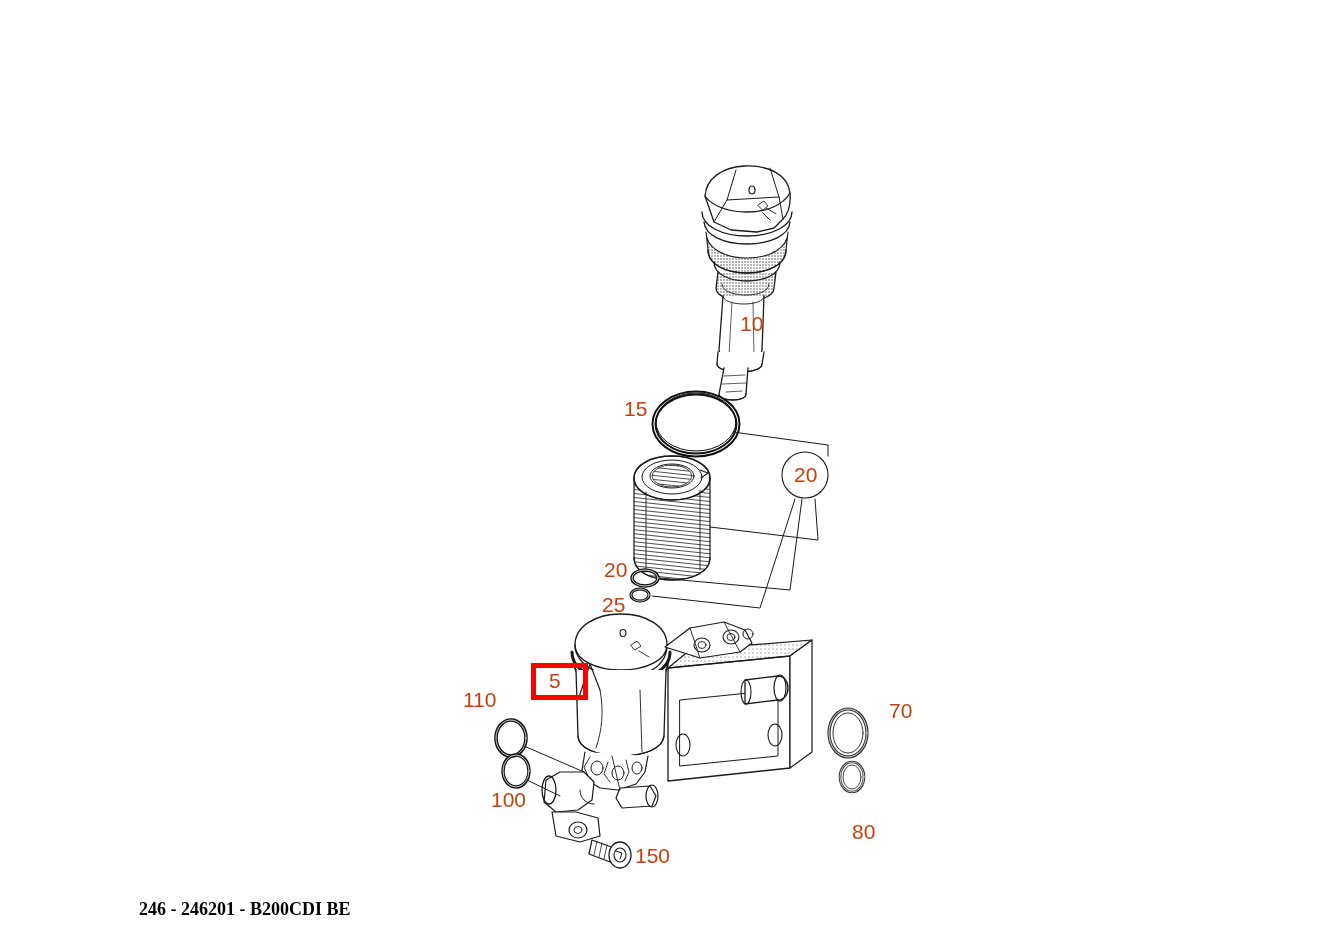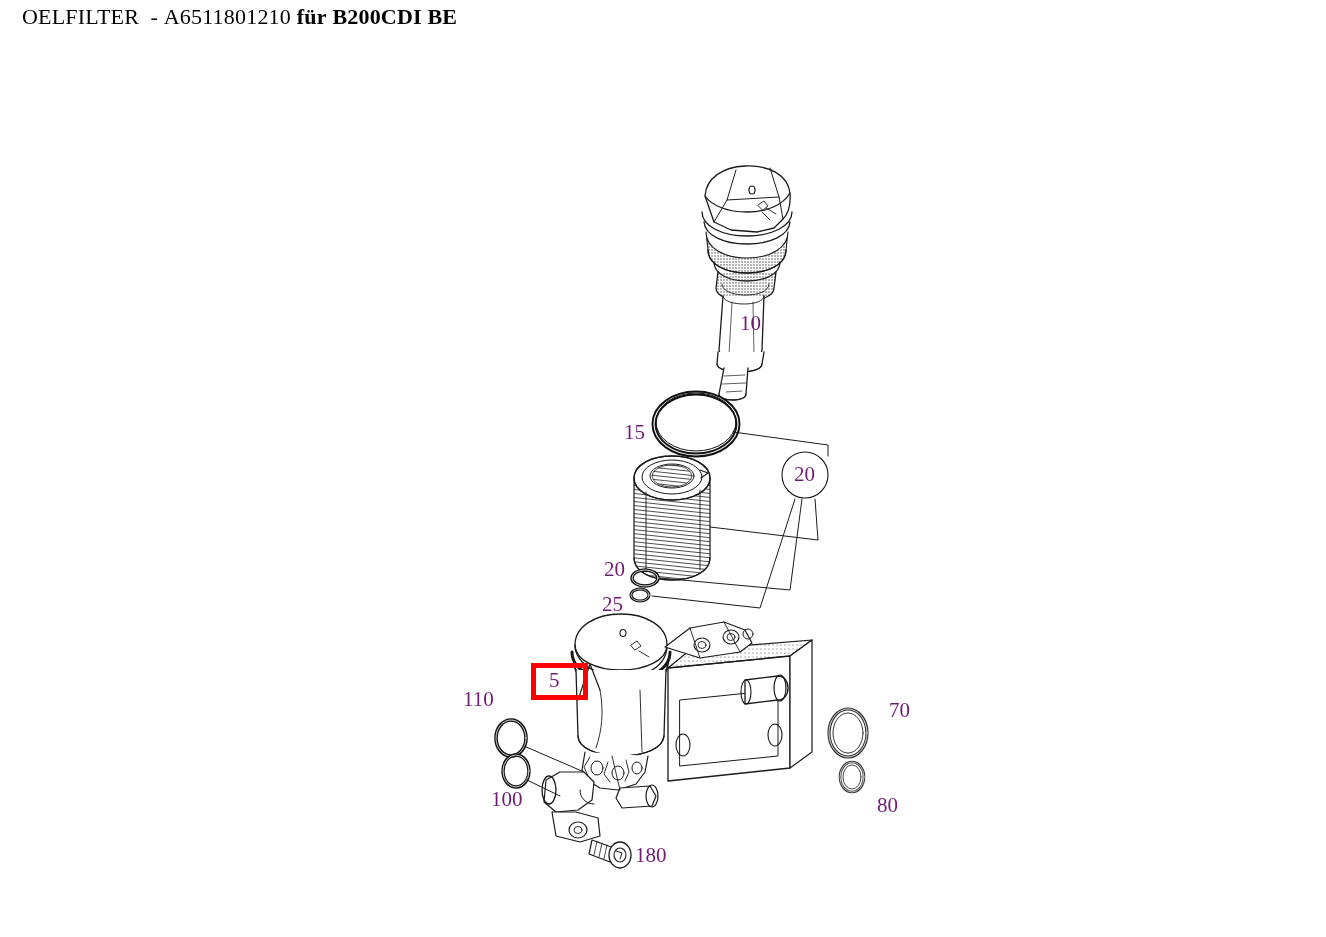--- a/index.html
+++ b/index.html
@@ -48,45 +48,42 @@
   }
   #drawing {
     position: absolute;
     left: 0;
     top: 0;
     width: 1326px;
     height: 937px;
   }
   .callout {
     position: absolute;
-    font-family: Liberation Serif, serif;
+    font-family: Liberation Sans, sans-serif;
     font-size: 21px;
     line-height: 21px;
-    color: #701a75;
+    color: #c2410c;
     white-space: nowrap;
   }
   .highlight-box {
     position: absolute;
     left: 531px;
     top: 663px;
     width: 57px;
     height: 37px;
     border: 5px solid #ff0000;
     box-sizing: border-box;
     background: transparent;
   }
 </style>
 </head>
 <body>
 
 <div id="page">
 
-  <div class="title-bar">
-    <span class="t-part">OELFILTER</span><span>&nbsp;&nbsp;</span><span class="t-part">-</span><span>&nbsp;</span><span class="t-part">A6511801210</span><span>&nbsp;</span><span class="t-model">für</span><span>&nbsp;</span><span class="t-model">B200CDI BE</span>
-  </div>
 
   <svg id="drawing" viewBox="0 0 1326 937">
     <defs>
       <pattern id="pleat" width="4" height="4" patternUnits="userSpaceOnUse" patternTransform="rotate(96)">
         <line x1="0" y1="0" x2="0" y2="4" stroke="#222" stroke-width="1.6"></line>
       </pattern>
       <pattern id="knurl" width="3" height="3" patternUnits="userSpaceOnUse">
         <circle cx="1" cy="1" r="0.7" fill="#333"></circle>
       </pattern>
       <pattern id="dots" width="4" height="4" patternUnits="userSpaceOnUse">
@@ -273,27 +270,28 @@
         <line x1="607" y1="845" x2="604" y2="859" stroke-width="0.8"></line>
         <ellipse cx="620" cy="855" rx="11" ry="13" stroke-width="1.3" fill="#fff"></ellipse>
         <ellipse cx="620" cy="855" rx="6" ry="7" stroke-width="1.1"></ellipse>
         <path d="M616,851 l6,2 l-2,6" stroke-width="1"></path>
       </g>
 
     </g>
   </svg>
 
   <div class="callout" style="left:740px; top:313px;">10</div>
-  <div class="callout" style="left:624px; top:398px;margin-top:24px;">15</div>
+  <div class="callout" style="left:624px; top:398px;">15</div>
   <div class="callout" style="left:604px; top:559px;">20</div>
   <div class="callout" style="left:602px; top:582px;margin-top:12px;">25</div>
   <div class="callout" style="left:794px; top:464px;">20</div>
   <div class="callout" style="left:549px; top:670px;">5</div>
   <div class="callout" style="left:843px; top:700px;margin-left:46px;">70</div>
-  <div class="callout" style="left:852px; top:795px;margin-left:25px;">80</div>
+  <div class="callout" style="left:852px; top:821px;">80</div>
   <div class="callout" style="left:491px; top:789px;text-align:right;">100</div>
   <div class="callout" style="left:463px; top:689px;">110</div>
-  <div class="callout" style="left:635px; top:845px;">180</div>
+  <div class="callout" style="left:635px; top:845px;">150</div>
 
   <div class="highlight-box"></div>
 
+  <div class="footer-bar">246 - 246201 - B200CDI BE</div>
 
 </div>
 
 </body></html>

